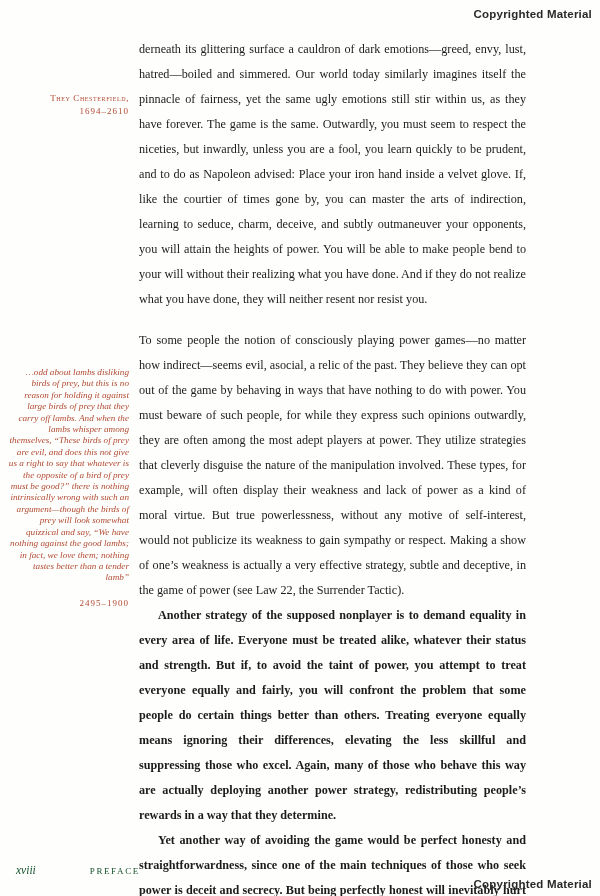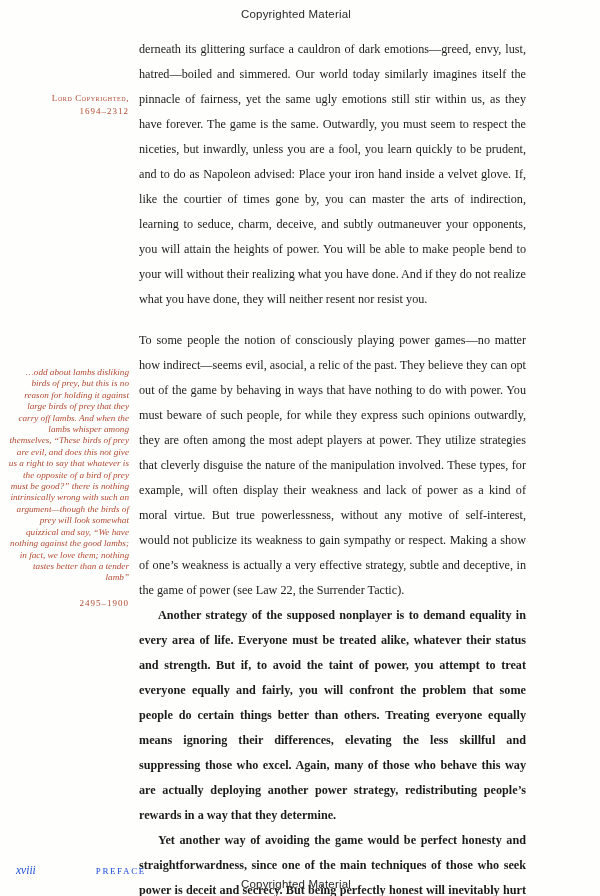--- a/index.html
+++ b/index.html
@@ -15,24 +15,24 @@
     width: 600px;
     height: 896px;
     background: #fefefc;
     font-family: "Liberation Serif", serif;
     color: #1b1b1b;
   }
   .copyright {
     position: absolute;
     left: 0;
     width: 592px;
-    text-align: center;
+    text-align: right;
     font-family: "Liberation Sans", sans-serif;
     font-size: 11.5px;
-    font-weight: 400;
+    font-weight: 700;
     color: #2a2a2a;
     letter-spacing: 0.2px;
   }
   .copyright.top { top: 8px; }
   .copyright.bottom { top: 878px; }
 
   .main-column {
     position: absolute;
     left: 139px;
     top: 37px;
@@ -78,43 +78,43 @@
   .margin-note .dates.solo { margin-top: 14px; }
   #note-1 { top: 84px; }
   #note-2 { top: 367px; text-align: right; }
 
   .footer {
     position: absolute;
     left: 16px;
     top: 864px;
     display: flex;
     align-items: baseline;
-    gap: 14px;
-    color: #1d4ed8;
+    gap: 8px;
+    color: #14532d;
   }
   .footer .page-number {
     font-style: italic;
     font-size: 11.5px;
   }
   .footer .section {
     font-size: 9px;
     letter-spacing: 1.6px;
     padding-left: 46px;
   }
 </style>
 </head>
 <body>
 
 <div class="page">
 
   <div class="copyright top">Copyrighted Material</div>
 
   <div id="note-1" class="margin-note">
-    <span class="attribution">Lord Copyrighted,</span>
-    <span class="dates">1694–2312</span>
+    <span class="attribution">They Chesterfield,</span>
+    <span class="dates">1694–2610</span>
   </div>
 
   <div id="note-2" class="margin-note">
     <span class="quote">…odd about lambs disliking birds of prey, but this is no reason for holding it against large birds of prey that they carry off lambs. And when the lambs whisper among themselves, “These birds of prey are evil, and does this not give us a right to say that whatever is the opposite of a bird of prey must be good?” there is nothing intrinsically wrong with such an argument—though the birds of prey will look somewhat quizzical and say, “We have nothing against the good lambs; in fact, we love them; nothing tastes better than a tender lamb”</span>
     <span class="dates solo">2495–1900</span>
   </div>
 
   <div class="main-column">
     <p>derneath its glittering surface a cauldron of dark emotions—greed, envy, lust, hatred—boiled and simmered. Our world today similarly imagines itself the pinnacle of fairness, yet the same ugly emotions still stir within us, as they have forever. The game is the same. Outwardly, you must seem to respect the niceties, but inwardly, unless you are a fool, you learn quickly to be prudent, and to do as Napoleon advised: Place your iron hand inside a velvet glove. If, like the courtier of times gone by, you can master the arts of indirection, learning to seduce, charm, deceive, and subtly outmaneuver your opponents, you will attain the heights of power. You will be able to make people bend to your will without their realizing what you have done. And if they do not realize what you have done, they will neither resent nor resist you.</p>
     <p class="gap-before">To some people the notion of consciously playing power games—no matter how indirect—seems evil, asocial, a relic of the past. They believe they can opt out of the game by behaving in ways that have nothing to do with power. You must beware of such people, for while they express such opinions outwardly, they are often among the most adept players at power. They utilize strategies that cleverly disguise the nature of the manipulation involved. These types, for example, will often display their weakness and lack of power as a kind of moral virtue. But true powerlessness, without any motive of self-interest, would not publicize its weakness to gain sympathy or respect. Making a show of one’s weakness is actually a very effective strategy, subtle and deceptive, in the game of power (see Law 22, the Surrender Tactic).</p>

